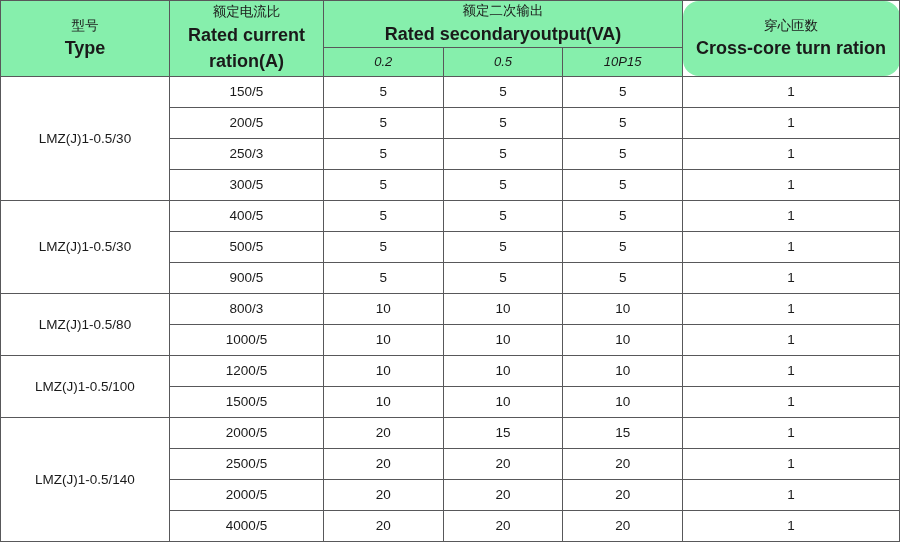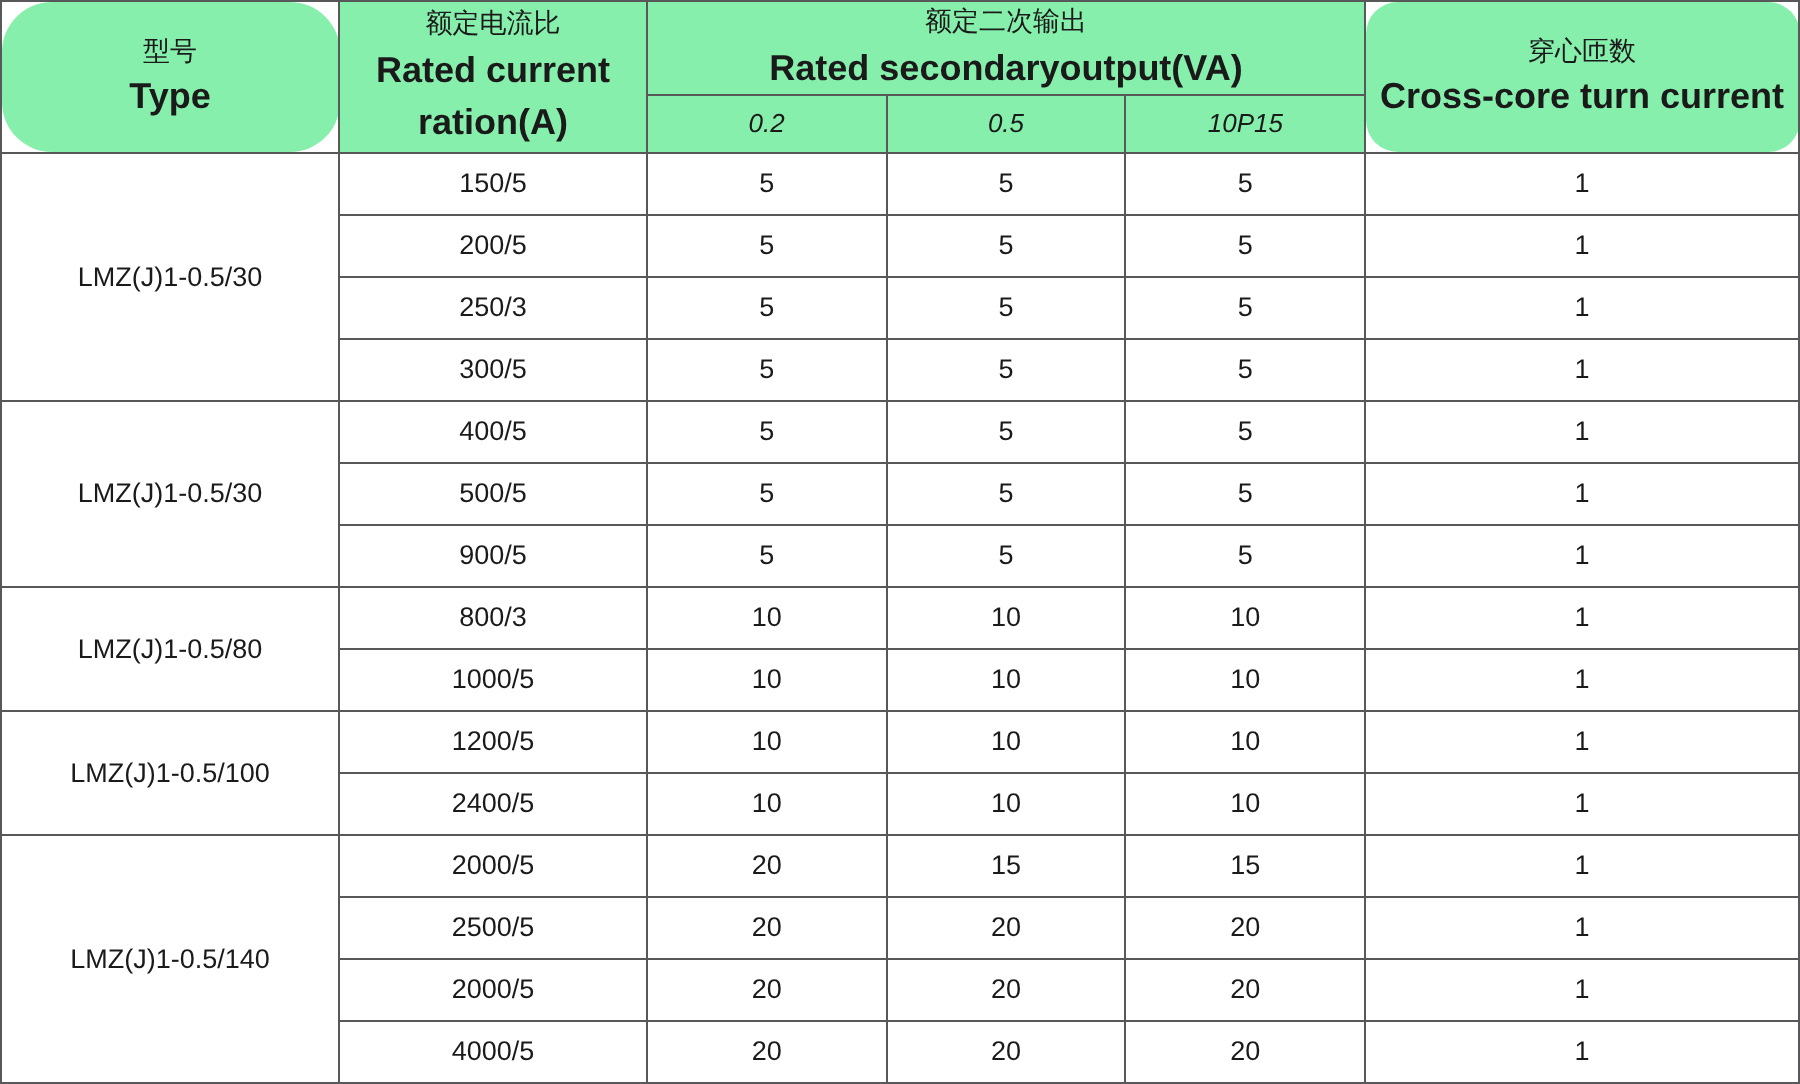--- a/index.html
+++ b/index.html
@@ -41,21 +41,21 @@
   .hdr .en {
     display: block;
     font-size: 18px;
     font-weight: bold;
   }
   .subhdr {
     font-size: 13px;
     height: 28px;
     font-style: italic;
   }
-  .col-type { width: 168px; border-radius: 25px; }
+  .col-type { width: 168px; }
   .col-ratio { width: 153px; }
   .col-sec { width: 110px; }
   .col-turn { width: 216px; border-radius: 16px; }
 
   tbody td {
     font-size: 13.5px;
     height: 30px;
     background: #ffffff;
   }
   td.type-cell {
@@ -78,21 +78,21 @@
       <th class="hdr col-ratio" rowspan="2">
         <span class="cn">额定电流比</span>
         <span class="en">Rated current ration(A)</span>
       </th>
       <th class="hdr" colspan="3">
         <span class="cn">额定二次输出</span>
         <span class="en">Rated secondaryoutput(VA)</span>
       </th>
       <th class="hdr col-turn" rowspan="2">
         <span class="cn">穿心匝数</span>
-        <span class="en">Cross-core turn current</span>
+        <span class="en">Cross-core turn ration</span>
       </th>
     </tr>
     <tr>
       <th class="subhdr col-sec">0.2</th>
       <th class="subhdr col-sec">0.5</th>
       <th class="subhdr col-sec">10P15</th>
     </tr>
   </thead>
   <tbody id="table-body">
       <tr>
@@ -163,21 +163,21 @@
       </tr>
       <tr class="group-sep">
         <td class="type-cell" rowspan="2">LMZ(J)1-0.5/100</td>
         <td>1200/5</td>
         <td>10</td>
         <td>10</td>
         <td>10</td>
         <td>1</td>
       </tr>
       <tr>
-        <td>2400/5</td>
+        <td>1500/5</td>
         <td>10</td>
         <td>10</td>
         <td>10</td>
         <td>1</td>
       </tr>
       <tr class="group-sep">
         <td class="type-cell" rowspan="4">LMZ(J)1-0.5/140</td>
         <td>2000/5</td>
         <td>20</td>
         <td>15</td>

